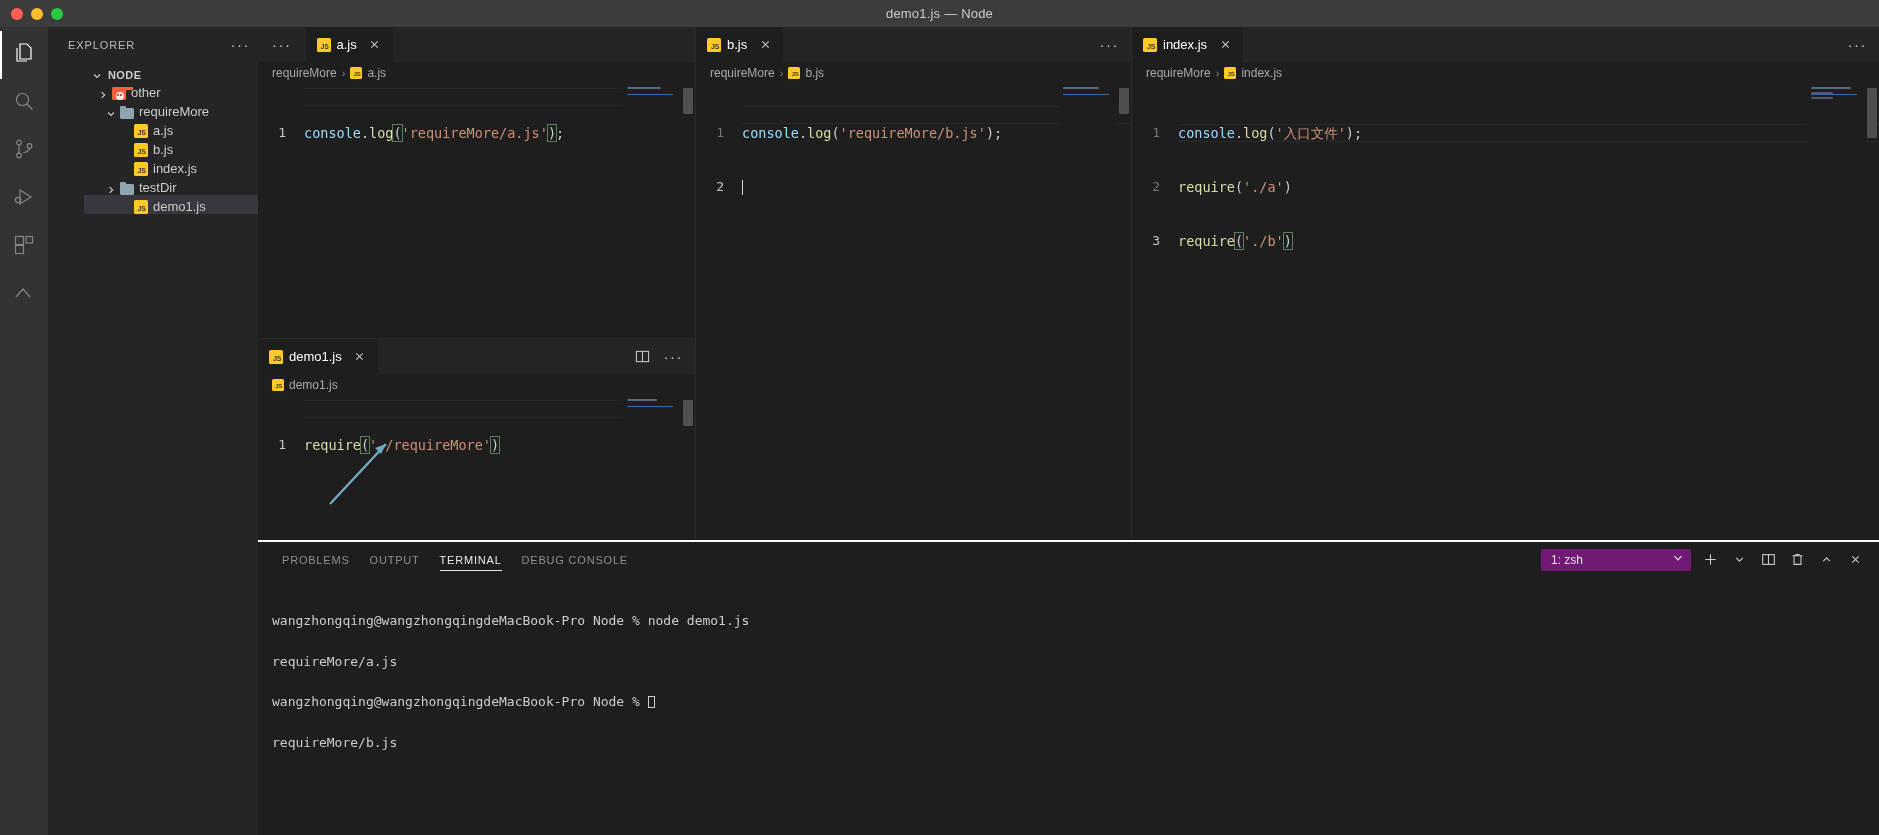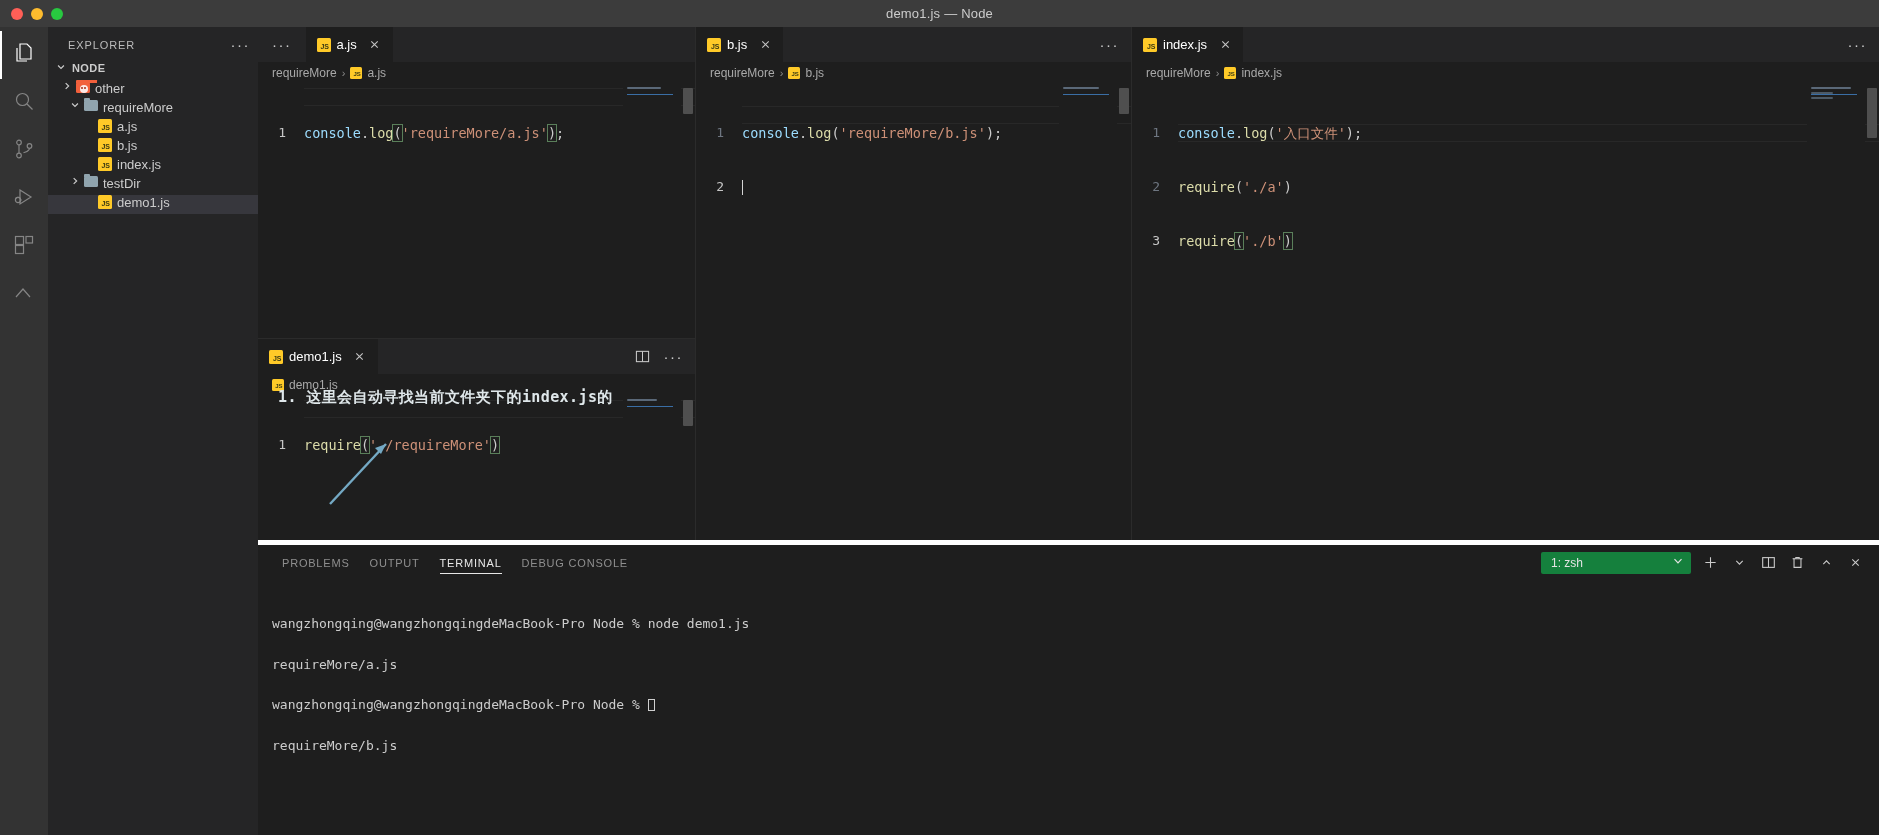--- a/index.html
+++ b/index.html
@@ -50,22 +50,22 @@
     background: #252526; color: #cccccc;
   }
   .sb-head {
     height: 35px; display: flex; align-items: center; justify-content: space-between;
     padding: 0 8px 0 20px;
     font-size: 11px; letter-spacing: .9px; color: #bbbbbb; text-transform: uppercase;
   }
   .sb-dots { color: #cccccc; font-size: 15px; line-height: 8px; letter-spacing: 1.5px; cursor: pointer; }
   .tree { font-size: 13px; }
   .row {
-    height: 19px; display: flex; align-items: flex-start; cursor: pointer; padding-right: 6px;
-    white-space: nowrap; color: #cccccc;
+    height: 19px; display: flex; align-items: flex-end; cursor: pointer; padding-right: 6px;
+    white-space: nowrap; color: #cccccc; margin-left: 36px;
   }
   .row.selected { background: #37373d; }
   .row.root { font-weight: bold; font-size: 11px; letter-spacing: .4px; }
   .chev { width: 14px; display: inline-flex; align-items: center; justify-content: center; flex: none; }
   .chev svg { width: 10px; height: 10px; stroke: #cccccc; fill: none; stroke-width: 1.4; }
   .ficon { width: 17px; flex: none; display: inline-flex; align-items: center; justify-content: center; }
   .lbl { padding-left: 4px; }
 
   
   .folder-blue { width: 14px; height: 11px; position: relative; }
@@ -179,38 +179,38 @@
   .annot-svg { position: absolute; left: 0; top: 0; pointer-events: none; }
   .annot-text {
     position: absolute; left: 278px; top: 388px;
     font-family: "DejaVu Sans Mono", monospace;
     font-size: 15px; font-weight: bold; color: #dfe7ea; letter-spacing: .4px;
   }
 
   
   .panel {
     position: absolute; left: 258px; top: 540px; width: 1621px; height: 295px;
-    background: #1e1e1e; border-top: 5px solid #ffffff;
+    background: #1e1e1e; border-top: 2px solid #ffffff;
   }
   .panel-head { height: 35px; display: flex; align-items: center; position: relative; }
   .panel-tabs { display: flex; align-items: center; gap: 0; padding-left: 14px; }
   .ptab {
     font-size: 11px; letter-spacing: .8px; color: #8f8f8f; padding: 0 10px;
     height: 35px; display: flex; align-items: center; cursor: pointer; position: relative;
     text-transform: uppercase;
   }
   .ptab.active { color: #e7e7e7; }
   .ptab.active::after {
     content: ""; position: absolute; left: 10px; right: 10px; bottom: 6px; height: 1px; background: #e7e7e7;
   }
   .panel-actions {
     margin-left: auto; display: flex; align-items: center; gap: 9px; padding-right: 14px;
   }
   .term-select {
-    height: 22px; min-width: 150px; background: #15803d; border-radius: 2px;
+    height: 22px; min-width: 150px; background: #701a75; border-radius: 2px;
     display: flex; align-items: center; justify-content: space-between;
     padding: 0 7px 0 10px; font-size: 12px; color: #e4e4e4; cursor: pointer; margin-left: 36px;
   }
   .term-select svg { width: 12px; height: 12px; stroke: #e4e4e4; fill: none; stroke-width: 1.2; }
   .pbtn { width: 20px; height: 20px; display: inline-flex; align-items: center; justify-content: center; cursor: pointer; }
   .pbtn svg { width: 15px; height: 15px; stroke: #cccccc; fill: none; stroke-width: 1.15; }
   .pbtn.small svg { width: 11px; height: 11px; }
 
   .terminal-body {
     padding: 10px 0 0 14px;
@@ -554,21 +554,20 @@
           <div class="mm-underline" style="top:10px;"></div>
         </div>
         <div class="v-scroll">
           <div class="v-thumb" style="height:50px;"></div>
         </div>
       </div>
     </div>
 
   </div>
 
-  <div class="annot-text">1. 这里会自动寻找当前文件夹下的index.js的</div>
 
   <div class="panel">
     <div class="panel-head">
       <div class="panel-tabs">
         <div class="ptab">PROBLEMS</div>
         <div class="ptab">OUTPUT</div>
         <div class="ptab active">TERMINAL</div>
         <div class="ptab">DEBUG CONSOLE</div>
       </div>
       <div class="panel-actions">

